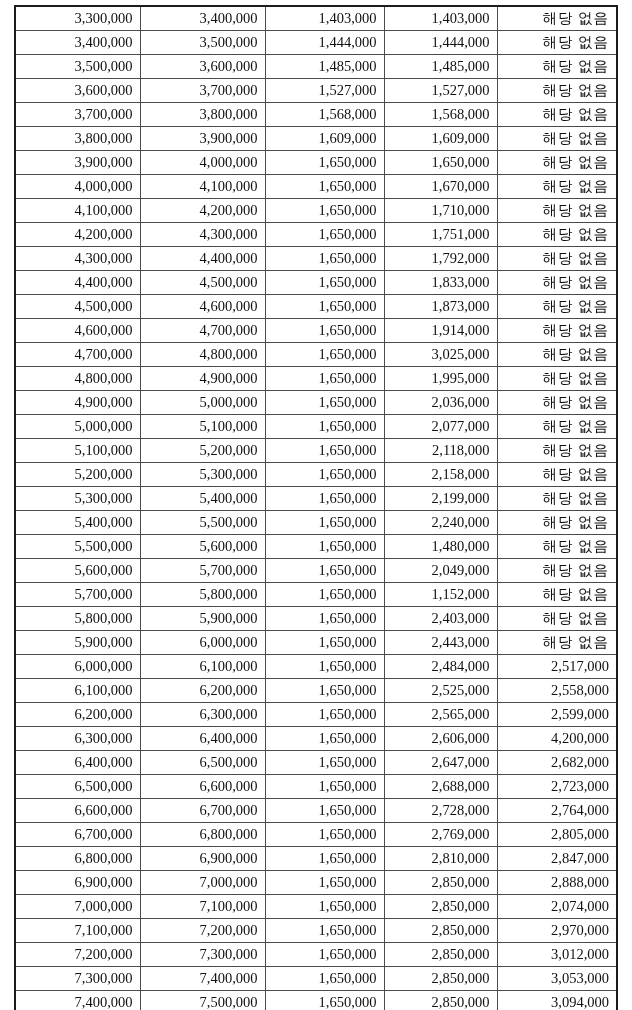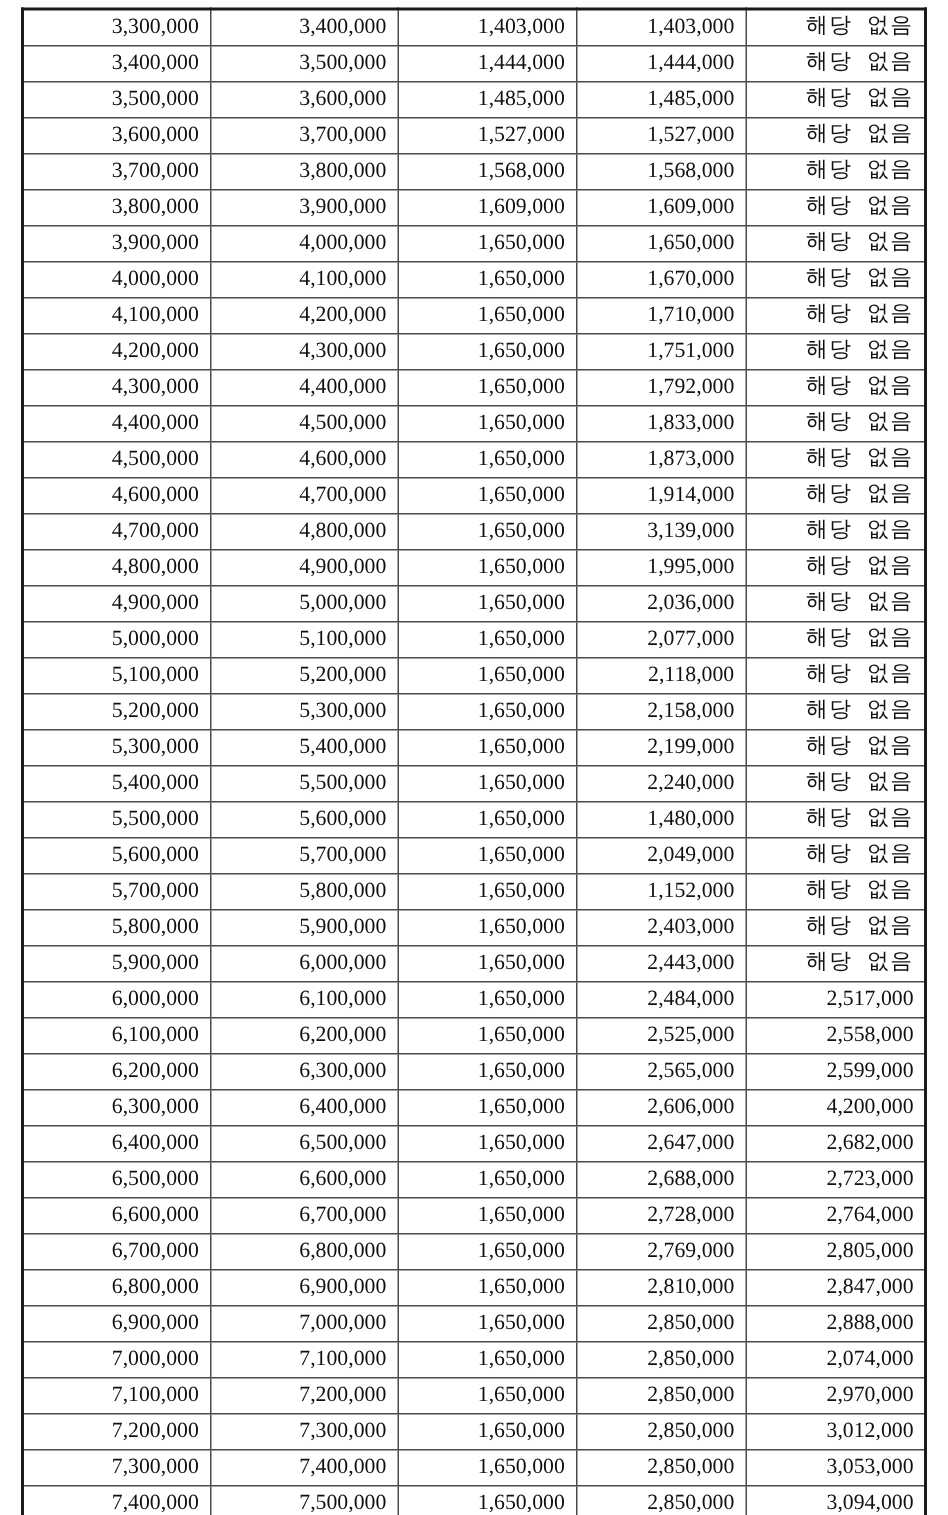--- a/index.html
+++ b/index.html
@@ -59,21 +59,21 @@
   .c4 { width: 113px; }
   .c5 { width: 120px; }
 
   td.shaded {
     background: #b2b2b2;
   }
 
   td.na {
     text-align: center;
     padding: 0;
-    font-family: Liberation Mono, monospace;
+    font-family: Liberation Serif, serif;
     font-size: 13px;
     letter-spacing: 1px;
   }
 </style>
 </head>
 <body>
 
 <div id="sheet">
   <table id="bracket-table">
     <colgroup>
@@ -179,21 +179,21 @@
           <td class="c1">4,600,000</td>
           <td class="c2">4,700,000</td>
           <td class="c3 shaded">1,650,000</td>
           <td class="c4">1,914,000</td>
           <td class="c5 shaded na">해당 없음</td>
         </tr>
         <tr>
           <td class="c1">4,700,000</td>
           <td class="c2">4,800,000</td>
           <td class="c3 shaded">1,650,000</td>
-          <td class="c4">3,139,000</td>
+          <td class="c4">3,025,000</td>
           <td class="c5 shaded na">해당 없음</td>
         </tr>
         <tr>
           <td class="c1">4,800,000</td>
           <td class="c2">4,900,000</td>
           <td class="c3 shaded">1,650,000</td>
           <td class="c4">1,995,000</td>
           <td class="c5 shaded na">해당 없음</td>
         </tr>
         <tr>

